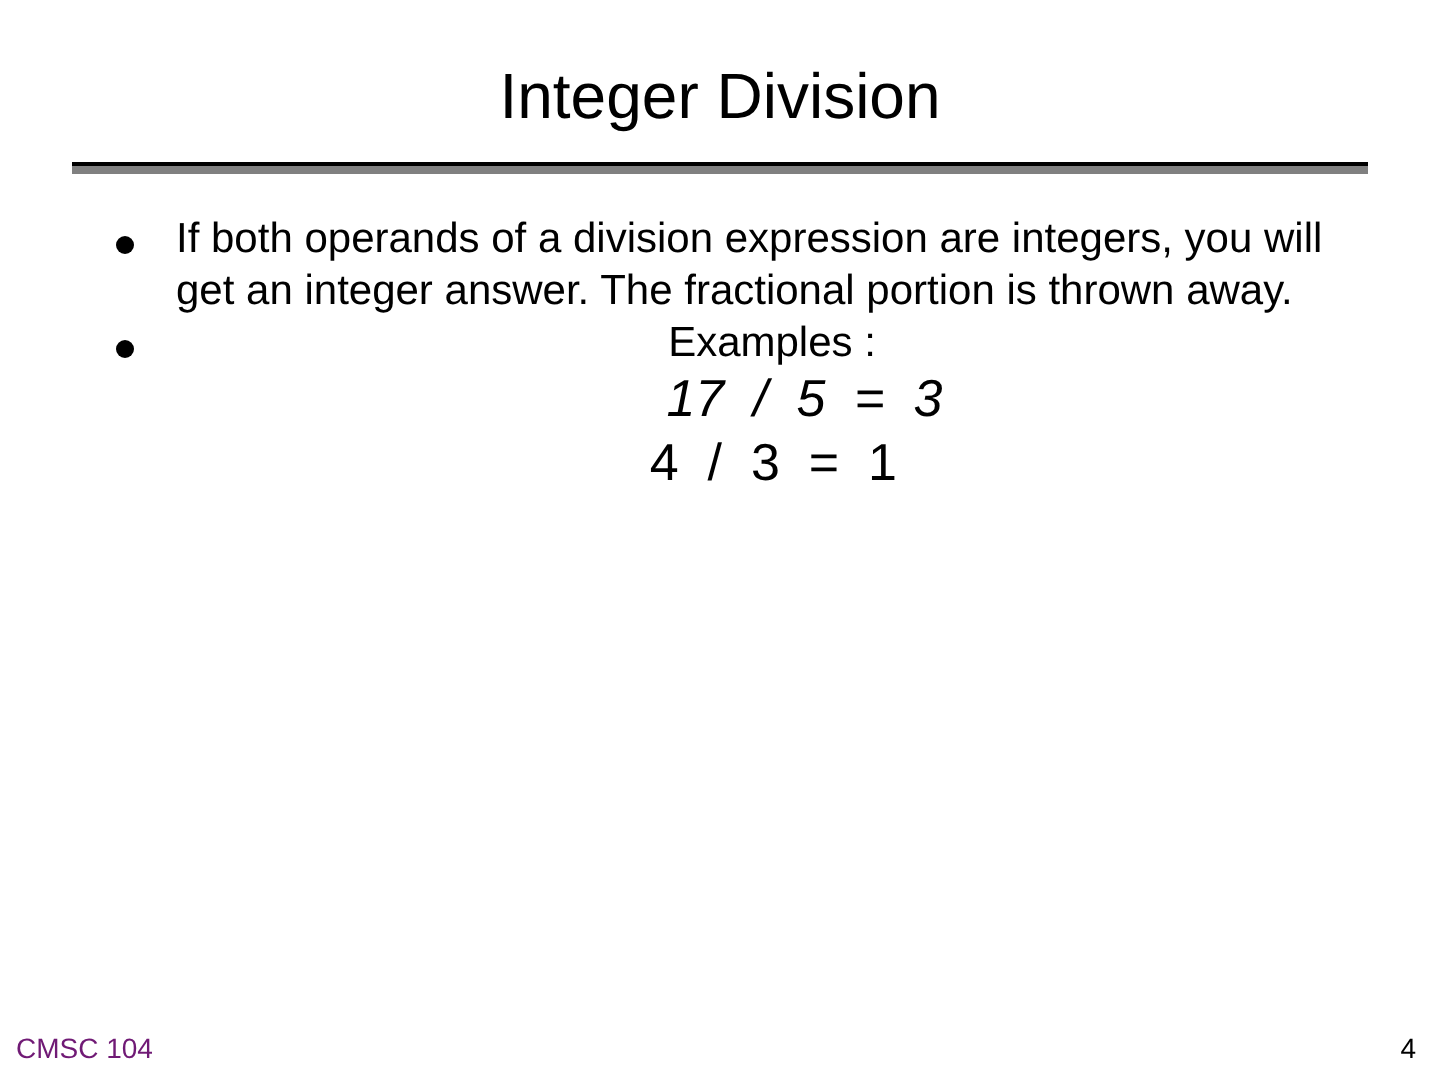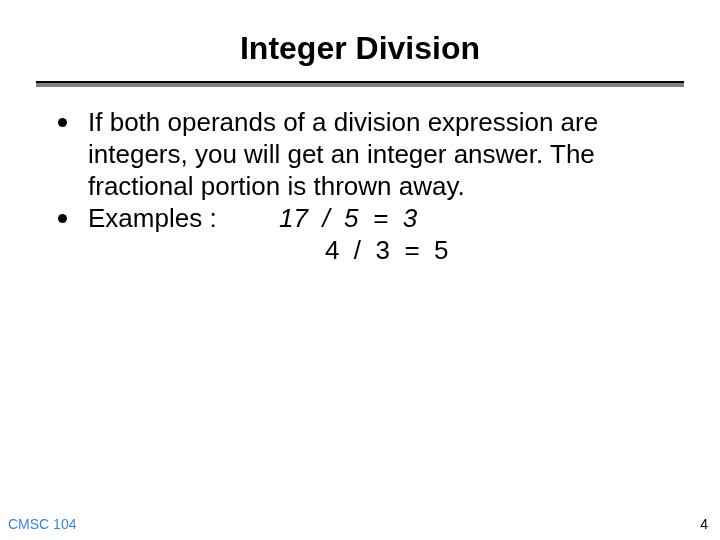--- a/index.html
+++ b/index.html
@@ -1,27 +1,27 @@
 <!DOCTYPE html>
 <html><head>
 <meta charset="utf-8">
 <style>
   * { margin: 0; padding: 0; box-sizing: border-box; }
   html, body { width: 720px; height: 540px; background: #fff; font-family: Arial, Helvetica, sans-serif; overflow: hidden; }
   .slide { width: 720px; height: 540px; position: relative; padding: 30px 36px 0 36px; }
-  .title { text-align: center; font-size: 32px; font-weight: 700; color: #000; margin-bottom: 14px; }
+  .title { text-align: center; font-size: 32px; font-weight: 400; color: #000; margin-bottom: 14px; }
   .divider { width: 100%; height: 6px; background: #808080; border-top: 2px solid #000; margin-bottom: 20px; }
   .content { padding-left: 22px; }
   .bullet-row { position: relative; margin-bottom: 0; }
   .bullet { position: absolute; left: 0; top: 11px; width: 9px; height: 9px; border-radius: 50%; background: #000; }
-  .bullet-text { margin-left: 30px; font-size: 26px; line-height: 1.23; color: #000; }
+  .bullet-text { margin-left: 30px; font-size: 21px; line-height: 1.23; color: #000; }
   .examples-grid { display: inline-block; vertical-align: top; font-size: 26px; line-height: 1.23; white-space: pre; }
-  .ex-label-wrap { display: flex; align-items: flex-start; }
+  .ex-label-wrap { display: flex; align-items: center; flex-direction: column; }
   .ex-lines { font-size: 26px; line-height: 1.23; margin-left: 30px; white-space: pre; }
-  .footer-left { position: absolute; left: 8px; bottom: 8px; font-size: 14px; color: #3b82f6; }
+  .footer-left { position: absolute; left: 8px; bottom: 8px; font-size: 14px; color: #701a75; }
   .footer-right { position: absolute; right: 12px; bottom: 8px; font-size: 14px; color: #000; }
 </style>
 </head>
 <body>
 
 <div class="slide">
   <div class="title">Integer Division</div>
   <div class="divider"></div>
 
   <div class="content">
@@ -30,21 +30,21 @@
       <span class="bullet"></span>
       <div class="bullet-text">If both operands of a division expression are integers, you will get an integer answer.   The fractional portion is thrown away.</div>
     </div>
 
     <div class="bullet-row">
       <span class="bullet"></span>
       <div class="ex-label-wrap">
         <div class="bullet-text" style="flex:0 0 auto;">Examples :</div>
         <div class="examples-grid" style="margin-left:48px;font-style:italic;">  17  /  5  =  3</div>
       </div>
-      <div class="ex-lines" style="margin-left:238px;">    4  /  3  =  5</div>
+      <div class="ex-lines" style="margin-left:238px;">    4  /  3  =  1</div>
     </div>
 
 
   </div>
 
   <div class="footer-left">CMSC 104</div>
   <div class="footer-right">4</div>
 </div>
 
 </body></html>

